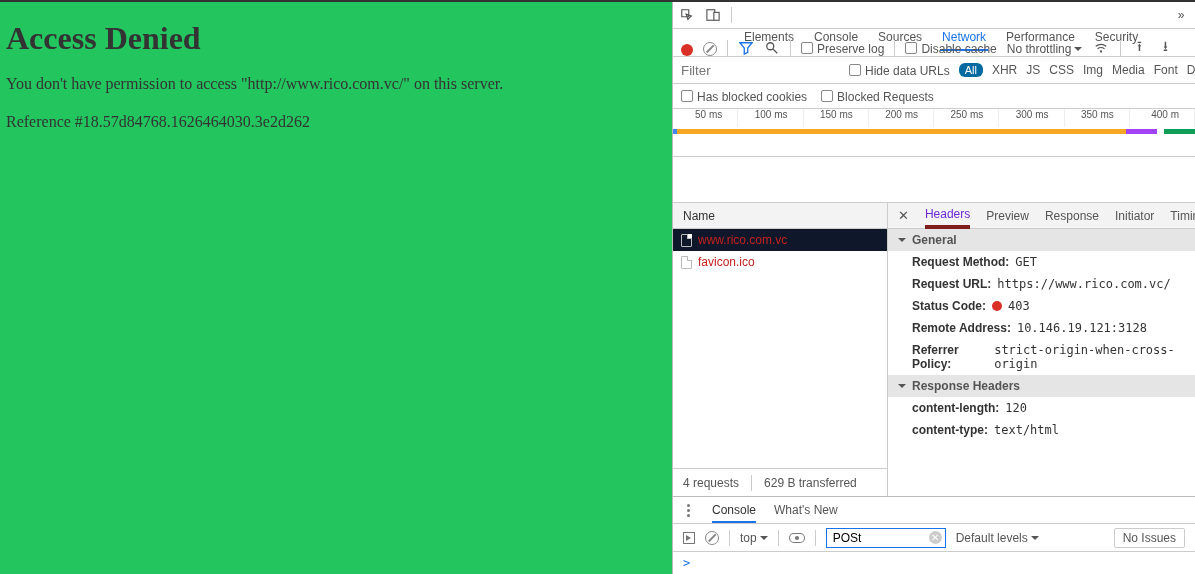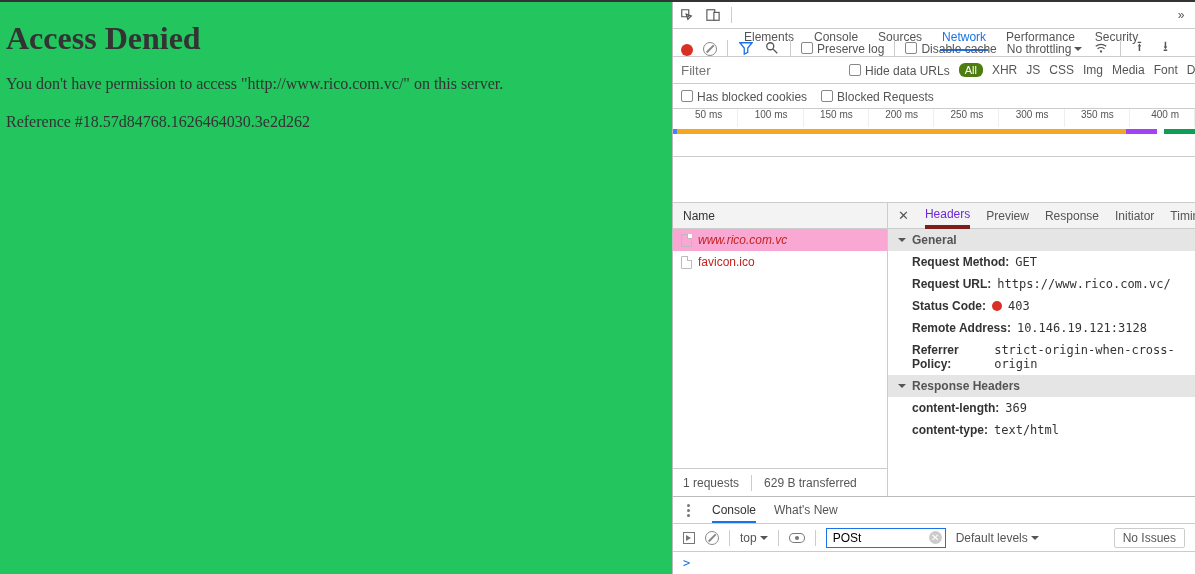--- a/index.html
+++ b/index.html
@@ -27,39 +27,39 @@
   .sep { width:1px; height:16px; background:#ccc; }
   .chk { width:12px;height:12px;border:1px solid #888;border-radius:2px; display:inline-block; margin-right:4px; position:relative; top:1px;}
   .thlabel { white-space:nowrap; }
   .tri-down::after{content:"";display:inline-block;margin-left:3px;border:4px solid transparent;border-top-color:#555;position:relative;top:2px;}
   .wifi { width:18px; text-align:center; }
   .upld { font-size:14px; }
 
   .filter-row { display:flex; align-items:center; height:27px; border-bottom:1px solid #ccc; }
   .filter-input { border:none; outline:none; height:100%; padding:0 8px; width:170px; color:#888; background:#fff; }
   .filter-rest { display:flex; align-items:flex-start; gap:9px; padding:0 6px; color:#555; white-space:nowrap; overflow:hidden; }
-  .pill { background:#4d7c0f; color:#fff; border-radius:6px; padding:1px 6px; font-size:11px; }
+  .pill { background:#0369a1; color:#fff; border-radius:6px; padding:1px 6px; font-size:11px; }
 
   .filter-row2 { display:flex; align-items:center; gap:14px; height:25px; padding:0 8px; border-bottom:1px solid #ccc; color:#555;}
 
   
   .timeline { height:48px; border-bottom:1px solid #ccc; position:relative; }
   .ticks { display:flex; height:18px; align-items:center; font-size:10px; color:#555; }
   .tick { flex:1; text-align:right; padding-right:15px; border-right:1px solid #eee; height:100%; display:flex; align-items:flex-start; justify-content:flex-end;}
   .bars { position:absolute; left:0; right:0; top:18px; height:10px; }
   .bar { position:absolute; height:5px; top:2px;}
   .spacer { height:46px; border-bottom:1px solid #ccc; }
 
   
   .net-body { flex:1; display:flex; min-height:0; }
   .req-col { width:215px; border-right:1px solid #ccc; display:flex; flex-direction:column; }
   .req-head { height:26px; display:flex; align-items:center; padding:0 10px; border-bottom:1px solid #ccc; background:#f3f3f3; color:#333; }
   .req-list { flex:1; overflow:auto; }
   .req-row { height:22px; display:flex; align-items:center; padding:0 8px; gap:6px; color:#c5221f; }
-  .req-row.sel { background:#f9a8d4;font-style:italic; }
+  .req-row.sel { background:#0f172a; }
   .doc-ico { width:11px;height:13px;border:1px solid #bbb;border-radius:1px;position:relative;}
   .doc-ico::after{content:"";position:absolute;right:-1px;top:-1px;width:4px;height:4px;background:#fff;border-left:1px solid #bbb;border-bottom:1px solid #bbb;}
   .req-status { height:28px; border-top:1px solid #ccc; display:flex; align-items:center; gap:12px; padding:0 10px; color:#555;}
   .vsep { width:1px;height:16px;background:#ccc;}
 
   .det-col { flex:1; display:flex; flex-direction:column; min-width:0; }
   .det-tabs { height:26px; display:flex; align-items:center; gap:16px; padding:0 10px; border-bottom:1px solid #ccc; background:#f3f3f3;}
   .det-tab { padding:4px 0; color:#555; }
   .det-tab.active { color:#6d28d9; border-bottom:4px solid #7f1d1d; margin-bottom:-1px; }
   .close-x { font-size:13px; color:#555; }
@@ -205,21 +205,21 @@
           <div class="req-row sel">
             <span class="doc-ico"></span>
             <span>www.rico.com.vc</span>
           </div>
           <div class="req-row">
             <span class="doc-ico"></span>
             <span>favicon.ico</span>
           </div>
         </div>
         <div class="req-status">
-          <span>1 requests</span>
+          <span>4 requests</span>
           <span class="vsep"></span>
           <span>629 B transferred</span>
         </div>
       </div>
 
       <div class="det-col">
         <div class="det-tabs">
           <span class="close-x">✕</span>
           <span class="det-tab active">Headers</span>
           <span class="det-tab">Preview</span>
@@ -253,21 +253,21 @@
               <b>Referrer Policy:</b>
               <span>strict-origin-when-cross-origin</span>
             </div>
 
           <div class="sec-head">
               <span class="tri"></span>
               <span>Response Headers</span>
             </div>
           <div class="kv">
               <b>content-length:</b>
-              <span>369</span>
+              <span>120</span>
             </div>
           <div class="kv">
               <b>content-type:</b>
               <span>text/html</span>
             </div>
         </div>
       </div>
     </div>
 
     <div class="drawer">

